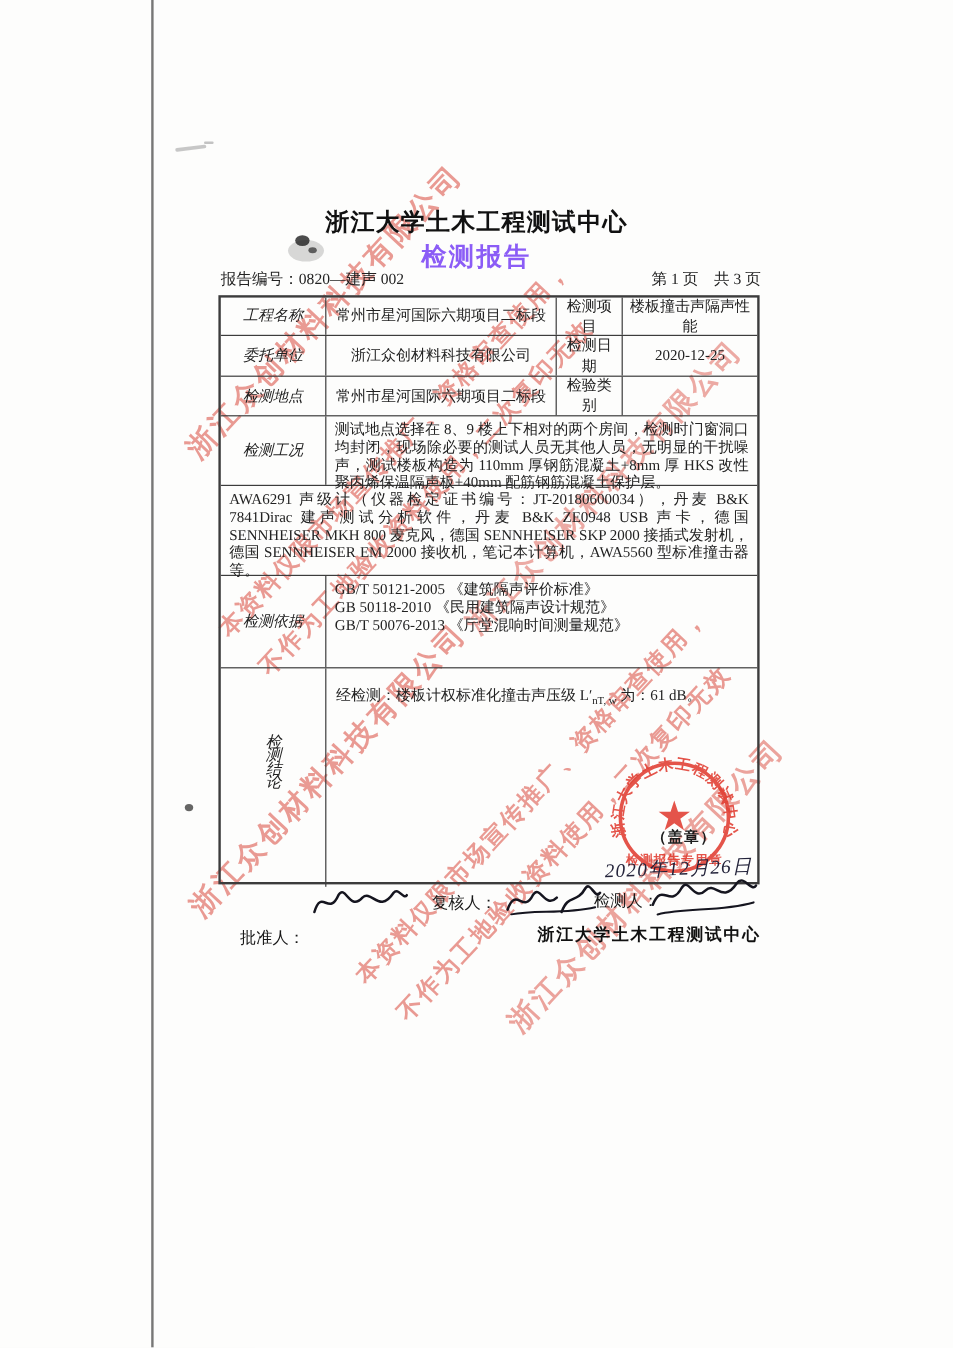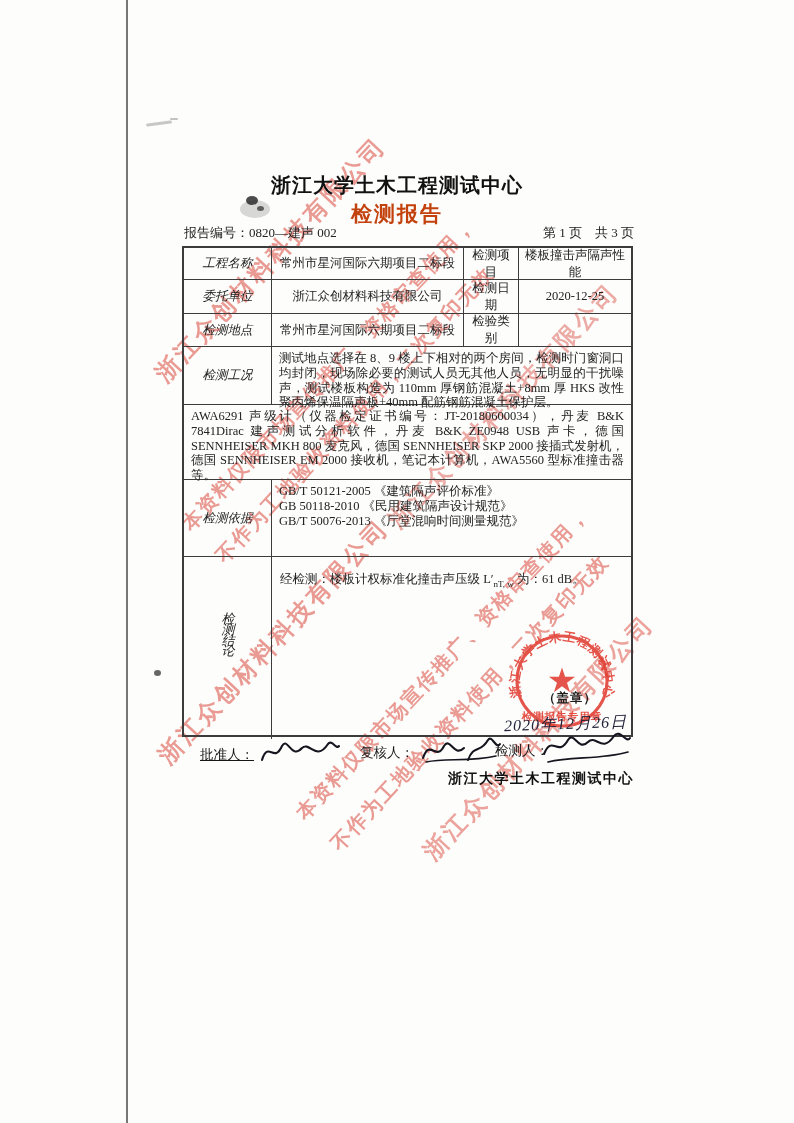--- a/index.html
+++ b/index.html
@@ -29,21 +29,21 @@
   .wm2{left:186px;top:514px;}
   .wm3{left:220px;top:546px;}
   .wm4{left:393px;top:508px;opacity:.5;}
   .wm5{left:163px;top:744px;}
   .wm6{left:300px;top:803px;}
   .wm7{left:335px;top:834px;}
   .wm8{left:428px;top:840px;opacity:.55;}
 
   
   .title1{position:absolute;left:0;top:172px;width:794px;text-align:center;font-size:20px;font-weight:bold;letter-spacing:1px;color:#111;}
-  .title2{position:absolute;left:0;top:200px;width:794px;text-align:center;font-size:21px;font-weight:bold;letter-spacing:2px;color:#c2410c;}
+  .title2{position:absolute;left:0;top:200px;width:794px;text-align:center;font-size:21px;font-weight:bold;letter-spacing:2px;color:#8b5cf6;}
   .meta-left{position:absolute;left:184px;top:224px;font-size:13px;}
   .meta-right{position:absolute;right:160px;top:224px;font-size:13px;}
 
   
   .tbl{position:absolute;left:182px;top:246px;width:451px;height:491px;border:2px solid #3c3c3c;box-sizing:border-box;font-size:12.5px;}
   .row{display:flex;box-sizing:border-box;border-bottom:1px solid #3c3c3c;}
   .row:last-child{border-bottom:none;}
   .cell{box-sizing:border-box;display:flex;align-items:center;justify-content:center;text-align:center;padding:2px 4px;}
   .cell.brd{border-right:1px solid #3c3c3c;}
   .c1{width:88px;flex:none;font-style:italic;}
@@ -59,21 +59,21 @@
   .concl{line-height:16px;}
   .concl sub{font-size:9px;}
 
   
   .stamp{position:absolute;left:502px;top:621px;opacity:.85;filter:blur(.3px);}
   .seal-hint{position:absolute;left:543px;top:690px;font-size:12.5px;color:#1c1c1c;letter-spacing:1px;z-index:5;font-weight:bold;}
   .date-hand{position:absolute;left:504px;top:714px;font-size:16px;font-style:italic;color:#23233a;letter-spacing:1px;transform:rotate(-2deg);z-index:6;}
 
   
   .sig-label{position:absolute;font-size:13.5px;color:#171717;}
-  .lab1{left:200px;top:746px;text-decoration:underline;} .lab2{left:360px;top:744px;} .lab3{left:482px;top:742px;margin-left:13px;}
+  .lab1{left:200px;top:773px;} .lab2{left:360px;top:744px;} .lab3{left:482px;top:742px;margin-left:13px;}
   .sigsvg{position:absolute;z-index:6;}
   .s1{left:258px;top:736px;} .s2{left:418px;top:732px;} .s3{left:538px;top:724px;}
   .org{position:absolute;right:160px;top:770px;font-size:14px;font-weight:bold;letter-spacing:1.5px;color:#111;}
 </style>
 </head>
 <body>
 
 <div class="page">
 
   <div class="scan-edge"></div>

